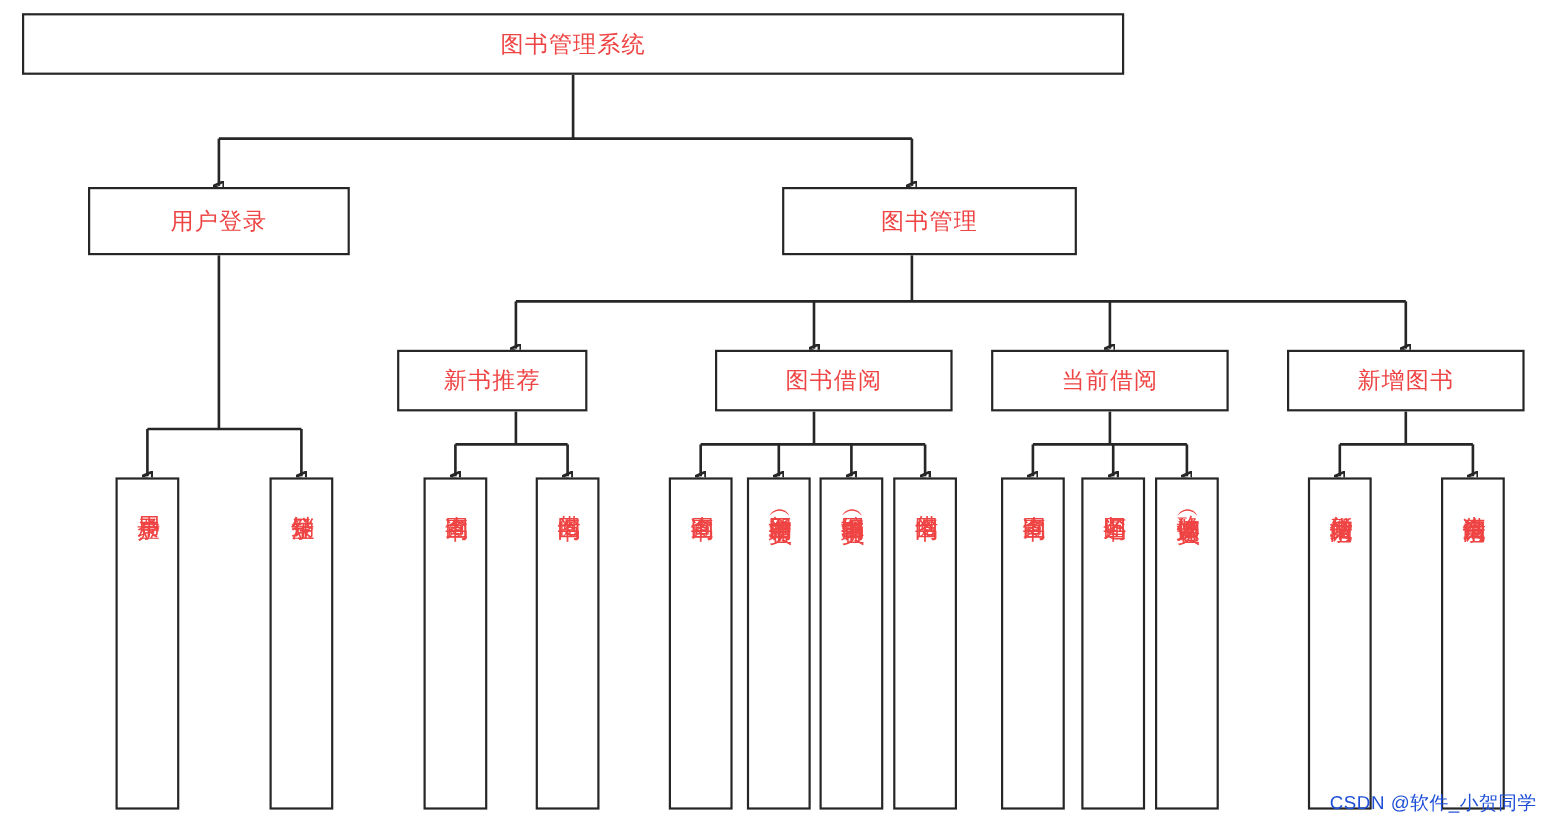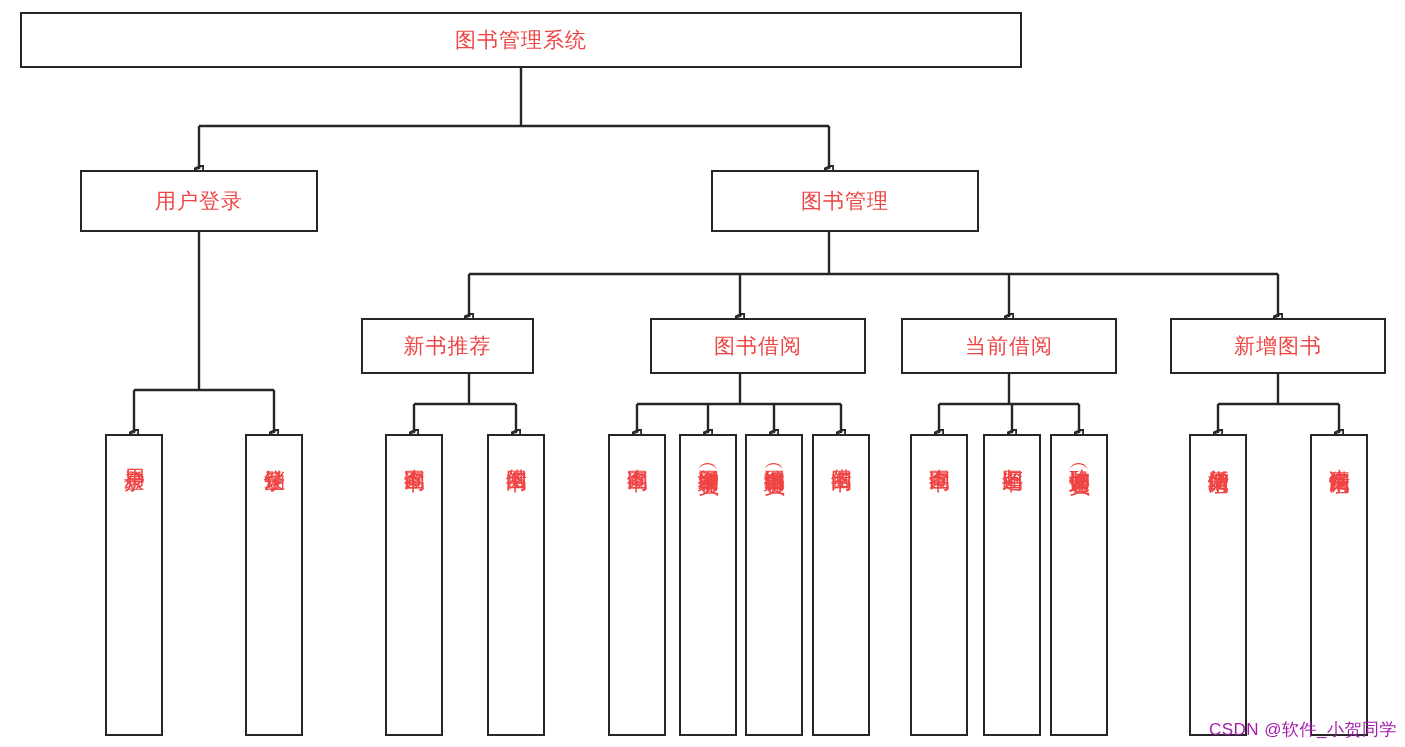--- a/index.html
+++ b/index.html
@@ -57,21 +57,21 @@
   svg.links path, svg.links line {
     stroke: #262626;
     stroke-width: 2.4;
     fill: none;
   }
   .watermark {
     position: absolute;
     right: 8px;
     bottom: 6px;
     font-size: 17px;
-    color: #a21caf;
+    color: #1d4ed8;
     letter-spacing: 0.5px;
     user-select: none;
   }
 </style>
 </head>
 <body>
 
 <div id="canvas">
 
   <svg class="links" viewBox="0 0 1405 747">

